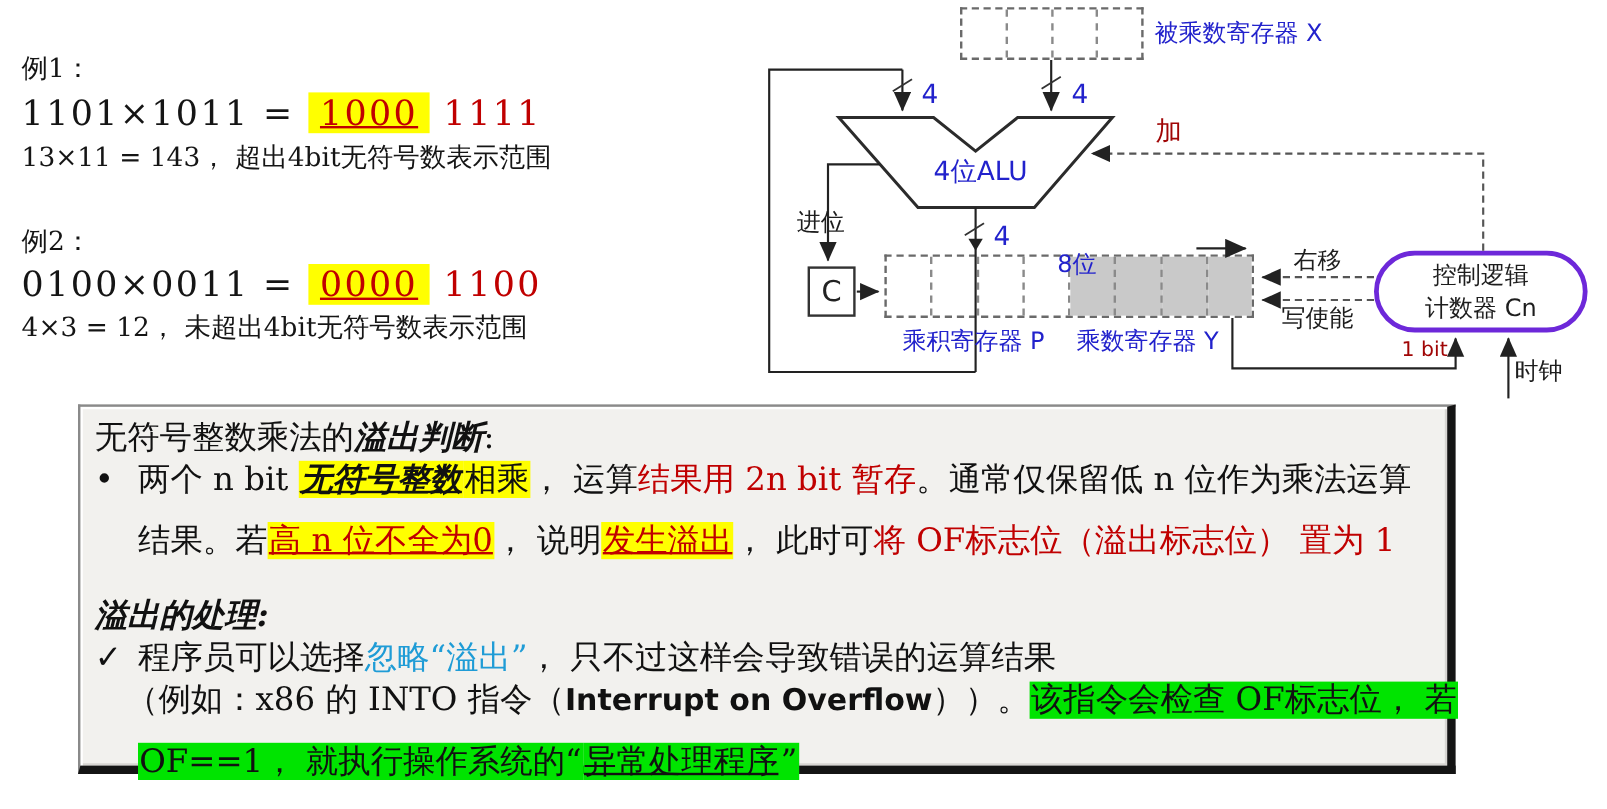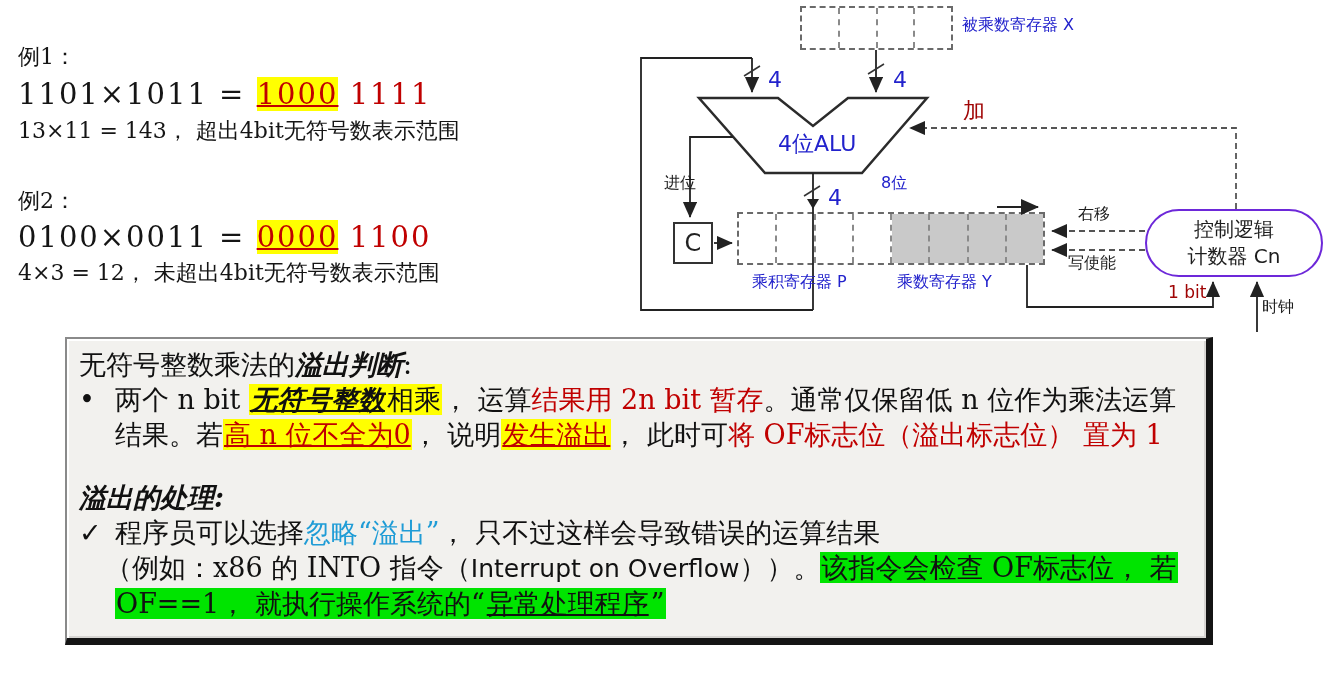--- a/index.html
+++ b/index.html
@@ -3,63 +3,63 @@
 <meta charset="utf-8">
 <style>
   html,body{margin:0;padding:0;background:#fff;}
   .slide{position:relative;width:1339px;height:674px;background:#ffffff;overflow:hidden;
          font-family:"DejaVu Serif","Liberation Serif",serif;color:#111;}
 
   
   .ex-line{position:absolute;font-size:22px;white-space:nowrap;color:#151515;}
   .eq{font-size:29px;letter-spacing:2px;}
   .hl-yel-red{background:#ffff00;color:#c00000;text-decoration:underline;
-              text-decoration-color:#c00000;text-decoration-thickness:2px;padding:0 0;}
+              text-decoration-color:#c00000;text-decoration-thickness:2px;padding:0 10px;}
   .red{color:#c00000;}
 
   
   .dlab{position:absolute;font-family:"DejaVu Sans","Liberation Sans",sans-serif;
-        color:#2222cc;font-size:16px;white-space:nowrap;line-height:1.1;}
+        color:#2222cc;font-size:20px;white-space:nowrap;line-height:1.1;}
   .dlab.black{color:#1d1d1d;}
   .dlab.dred{color:#a00505;}
   .dlab.big{font-size:22px;}
   .reg{position:absolute;display:flex;border:2px dashed #6a6a6a;box-sizing:border-box;background:#fff;}
   .reg .cell{flex:1;border-right:2px dashed #8a8a8a;}
   .reg .cell:last-child{border-right:none;}
   .reg .cell.gray{background:#c9c9c9;}
   .cbox{position:absolute;border:2px solid #333;background:#fff;box-sizing:border-box;
         font-family:"DejaVu Sans","Liberation Sans",sans-serif;font-size:24px;color:#222;
         display:flex;align-items:center;justify-content:center;}
-  .stadium{position:absolute;border:2px solid #6d28d9;border-radius:40px;background:#fff;
+  .stadium{position:absolute;border:4px solid #6d28d9;border-radius:40px;background:#fff;
            box-sizing:border-box;display:flex;flex-direction:column;justify-content:center;
            text-align:center;font-family:"DejaVu Sans","Liberation Sans",sans-serif;
            font-size:20px;line-height:27px;color:#1d1d1d;}
   .wires{position:absolute;left:0;top:0;pointer-events:none;}
 
   
   .panel{position:absolute;left:65px;top:337px;width:1148px;height:308px;box-sizing:border-box;
          background:#f2f1ee;border:2px solid #8a8a8a;border-right:7px solid #141414;
          border-bottom:7px solid #141414;box-shadow:inset 2px 2px 0 #ffffff,inset -2px -2px 0 #d7d5d2;
          padding:8px 0 0 12px;font-size:27px;color:#111;}
   .pline{line-height:35px;white-space:nowrap;}
   .mk{display:inline-block;width:36px;}
-  .ind{padding-left:36px;}
+  .ind{padding-left:36px;margin-top:16px;}
   .ind2{padding-left:26px;}
   .gap{height:28px;}
   .em{font-weight:bold;font-style:italic;}
   .y{background:#ffff00;padding:0 1px;}
   .y-em{background:#ffff00;font-weight:bold;font-style:italic;text-decoration:underline;
         text-decoration-thickness:2px;padding:0 1px;}
   .y-red{background:#ffff00;color:#c00000;text-decoration:underline;text-decoration-color:#c00000;
          text-decoration-thickness:2px;padding:0 1px;}
   .blue{color:#1f9cd6;}
   .g{background:#00e400;padding:0 1px;}
   .g-u{background:#00e400;text-decoration:underline;text-decoration-thickness:2px;padding:0 1px;}
   .grn-u{color:#00a046;text-decoration:underline;text-decoration-thickness:2px;}
-  .bsans{font-family:"DejaVu Sans","Liberation Sans",sans-serif;font-weight:normal;font-size:25px;}
+  .bsans{font-family:"DejaVu Sans","Liberation Sans",sans-serif;font-weight:bold;font-size:25px;}
 </style>
 </head>
 <body>
 
 <div class="slide">
 
   <section>
     <div class="ex-line" style="left:18px;top:42px">例1：</div>
     <div class="ex-line eq" style="left:18px;top:77px"><span>1101×1011 = </span><span class="hl-yel-red">1000</span><span class="red"> 1111</span></div>
     <div class="ex-line" style="left:18px;top:116px">13×11 = 143， 超出4bit无符号数表示范围</div>
@@ -134,21 +134,21 @@
       <line x1="1257" y1="332" x2="1257" y2="282" stroke="#222" stroke-width="1.8" marker-end="url(#ah)"></line>
     </svg>
 
     <div class="dlab" style="left:962px;top:16px">被乘数寄存器 X</div>
     <div class="dlab big" style="left:768px;top:68px">4</div>
     <div class="dlab big" style="left:893px;top:68px">4</div>
     <div class="dlab big" style="left:778px;top:132px">4位ALU</div>
     <div class="dlab big dred" style="left:963px;top:99px">加</div>
     <div class="dlab black" style="left:664px;top:174px">进位</div>
     <div class="dlab big" style="left:828px;top:186px">4</div>
-    <div class="dlab" style="left:881px;top:174px">8位</div>
+    <div class="dlab" style="left:881px;top:209px">8位</div>
     <div class="dlab" style="left:752px;top:273px">乘积寄存器 P</div>
     <div class="dlab" style="left:897px;top:273px">乘数寄存器 Y</div>
     <div class="dlab black" style="left:1078px;top:205px">右移</div>
     <div class="dlab black" style="left:1068px;top:254px">写使能</div>
     <div class="dlab dred" style="left:1168px;top:283px;font-size:17px">1 bit</div>
     <div class="dlab black" style="left:1262px;top:298px">时钟</div>
   </section>
 
   <section class="panel">
     <div class="pline"><span>无符号整数乘法的</span><span class="em">溢出判断</span><span>:</span></div>

